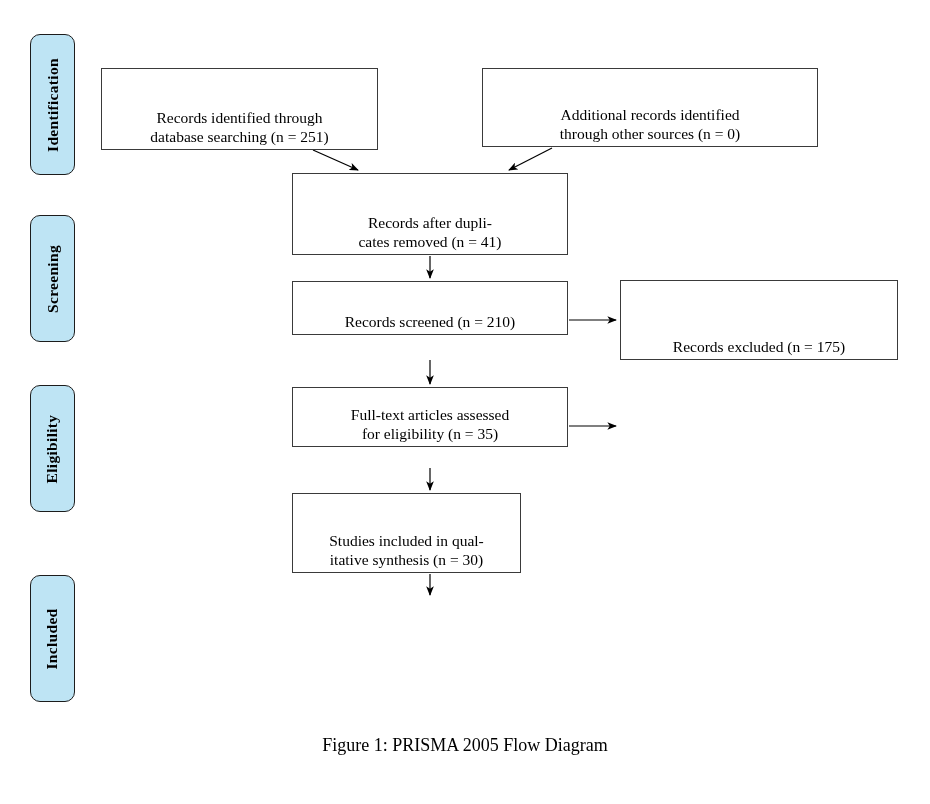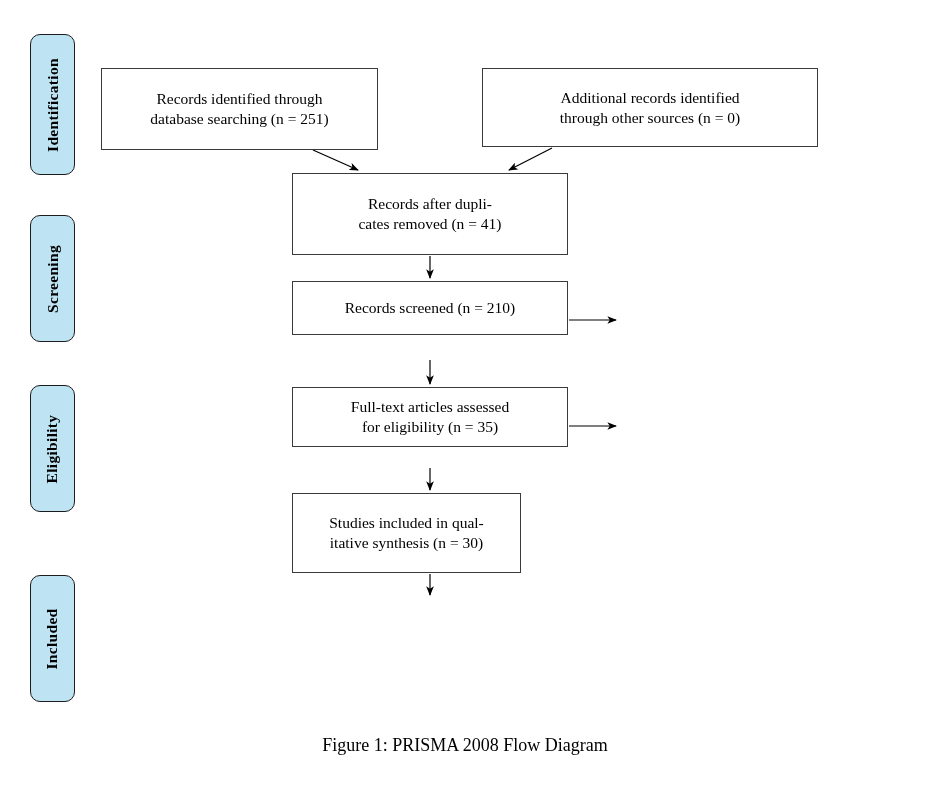--- a/index.html
+++ b/index.html
@@ -16,21 +16,21 @@
     position: absolute;
     left: 0; top: 0;
     width: 930px; height: 804px;
     pointer-events: none;
   }
   .flowbox {
     position: absolute;
     background: #ffffff;
     border: 1.2px solid #3a3a3a;
     display: flex;
-    align-items: center;
+    align-items: flex-end;
     justify-content: center;
     text-align: center;
     box-sizing: border-box;
   }
   .flowbox .txt {
     white-space: pre-line;
     font-size: 15.5px;
     line-height: 1.27;
     padding: 2px 6px;
   }
@@ -121,24 +121,27 @@
     <span class="txt">Additional records identified
 through other sources (n = 0)</span>
   </div>
   <div class="flowbox" id="box-deduplicated">
     <span class="txt">Records after dupli-
 cates removed (n = 41)</span>
   </div>
   <div class="flowbox" id="box-screened">
     <span class="txt">Records screened (n = 210)</span>
   </div>
+  <div class="flowbox" id="box-excluded">
+    <span class="txt">Records excluded (n = 175)</span>
+  </div>
   <div class="flowbox" id="box-fulltext">
     <span class="txt">Full-text articles assessed
 for eligibility (n = 35)</span>
   </div>
   <div class="flowbox" id="box-qualitative">
     <span class="txt">Studies included in qual-
 itative synthesis (n = 30)</span>
   </div>
 
-  <div class="caption">Figure 1: PRISMA 2008 Flow Diagram</div>
+  <div class="caption">Figure 1: PRISMA 2005 Flow Diagram</div>
 
 </div>
 
 </body></html>

